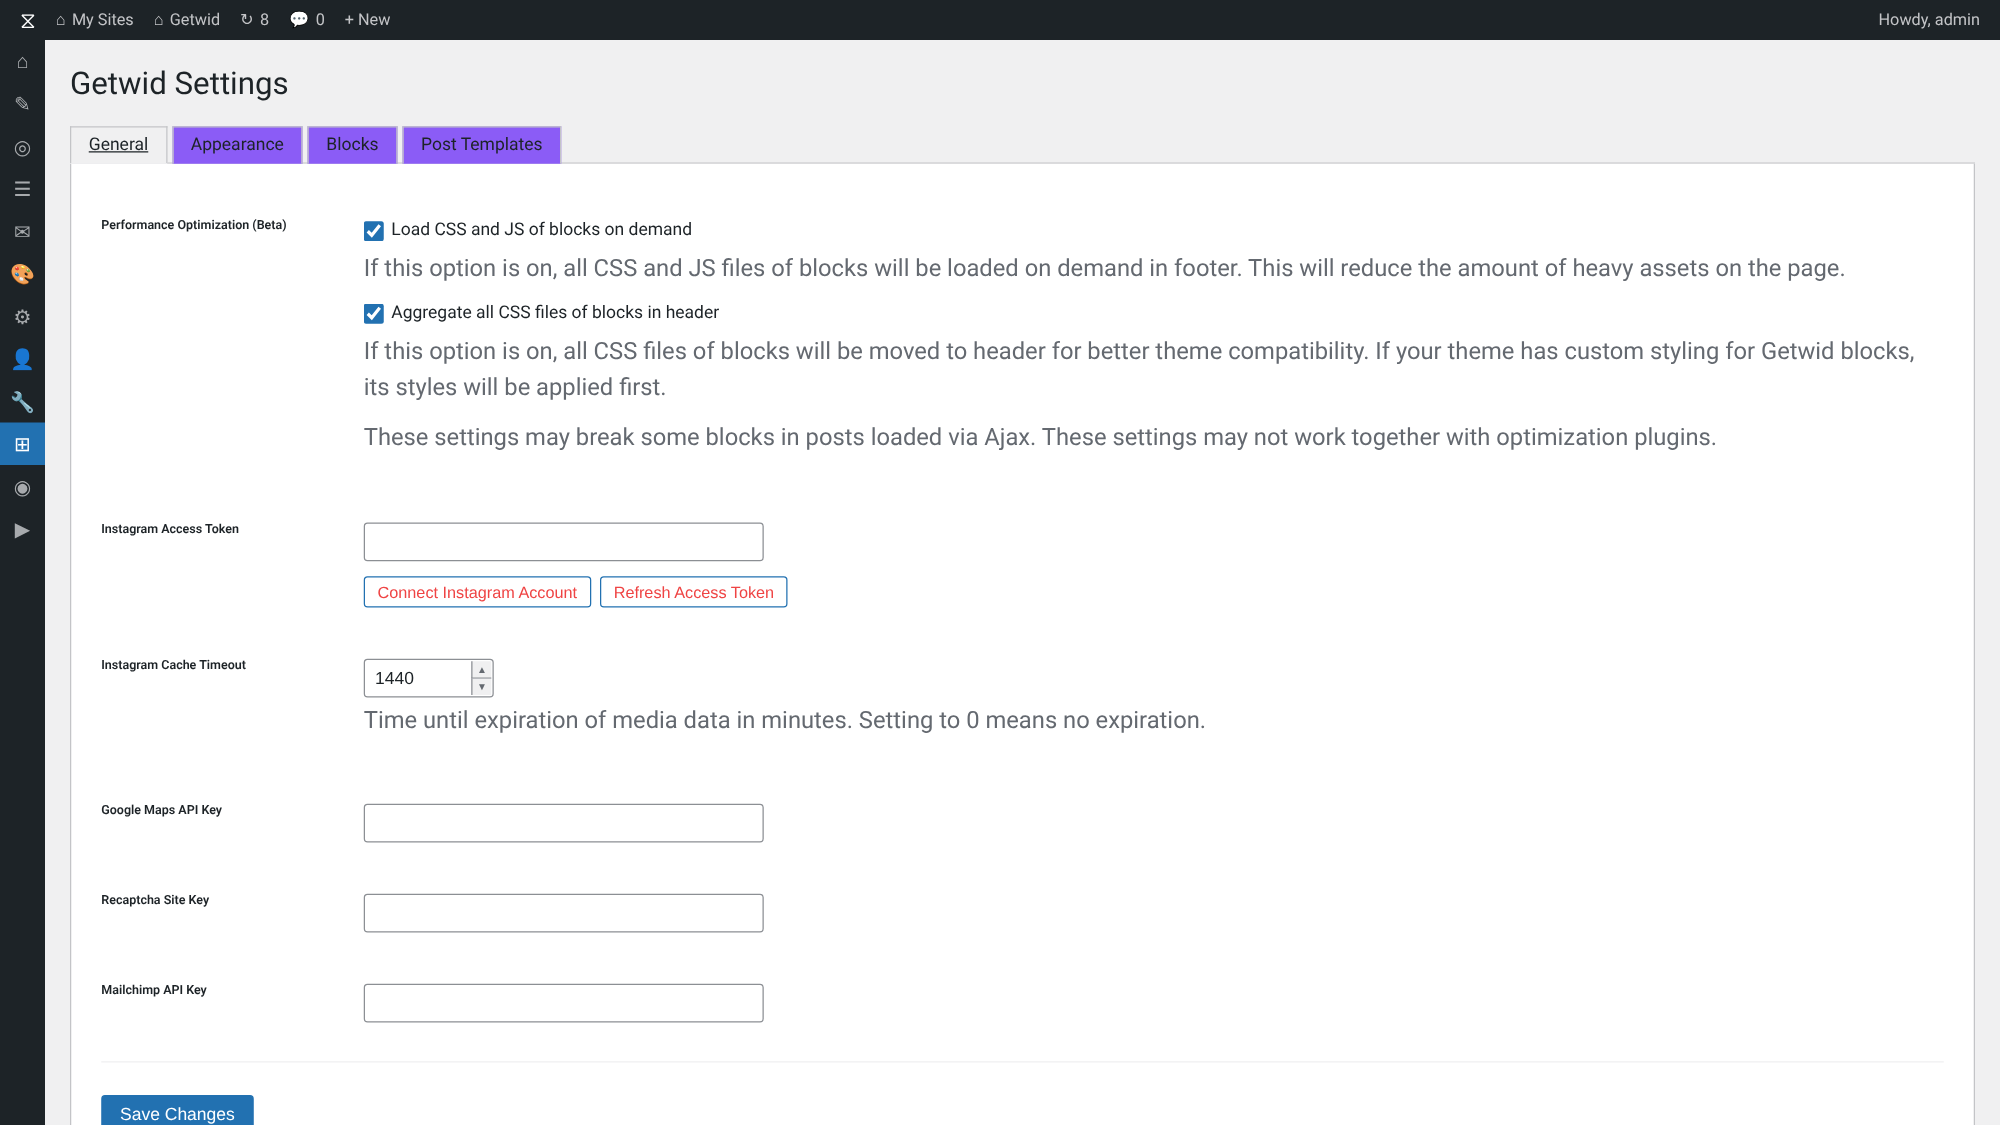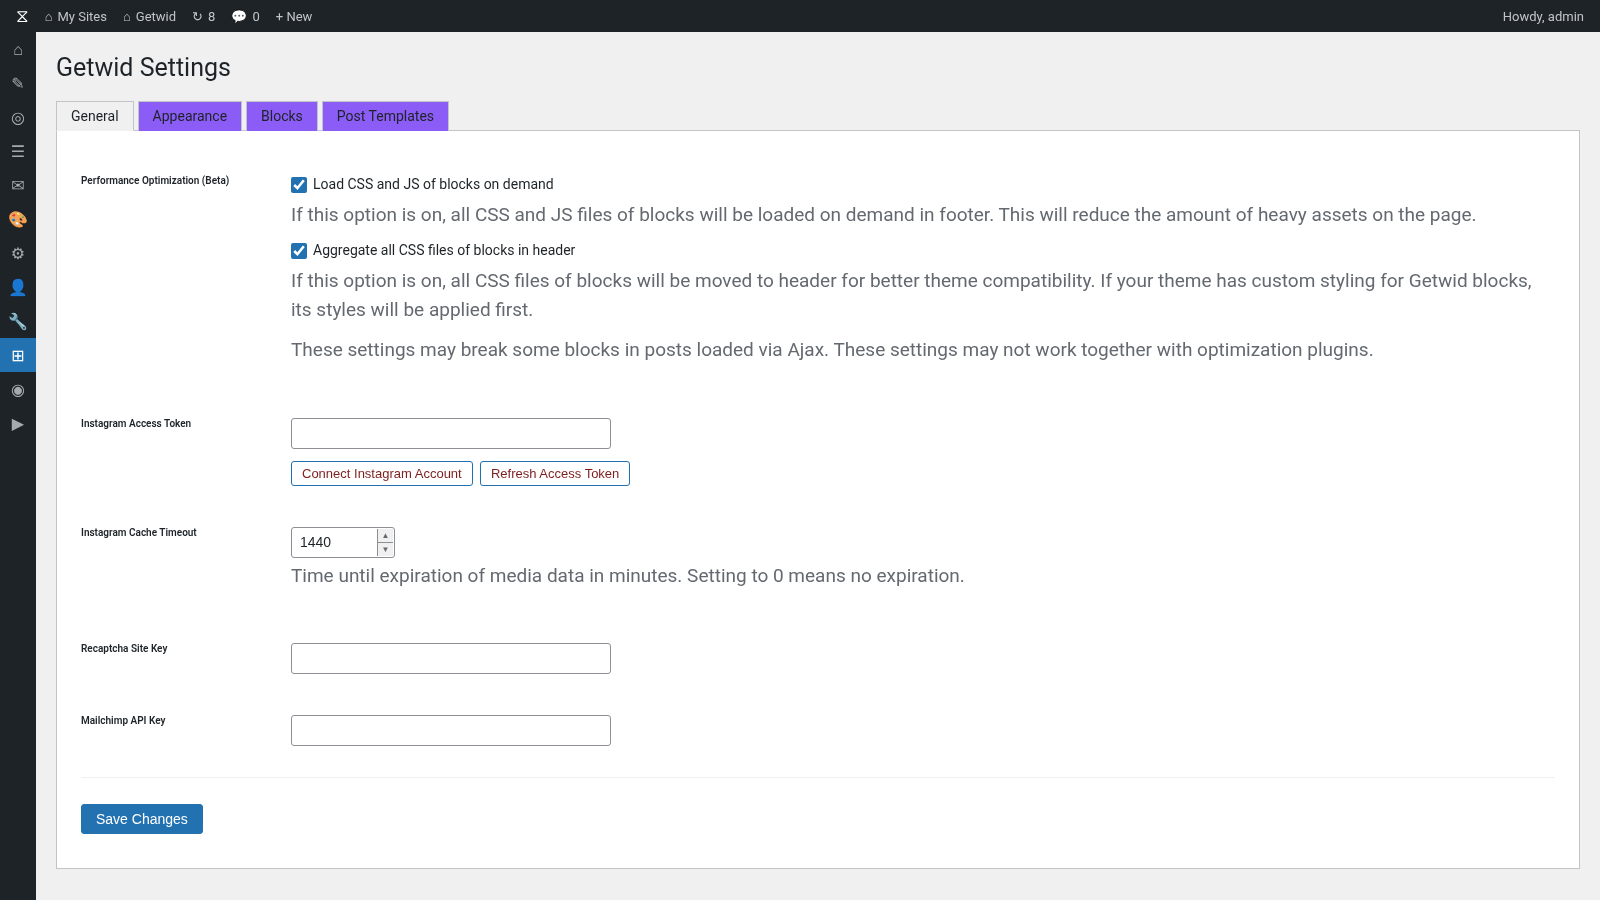--- a/index.html
+++ b/index.html
@@ -86,20 +86,21 @@
       color: #1d2327;
       margin-right: 4px;
       margin-bottom: -1px;
       text-decoration: none;
       display: inline-block;
     }
     .nav-tab.active {
       background: #f0f0f1;
       border-bottom: 1px solid #f0f0f1;
       color: #1d2327;
+      text-decoration: underline;
     }
 
     
     .settings-panel {
       background: #fff;
       border: 1px solid #c3c4c7;
       border-top: none;
       padding: 24px;
     }
 
@@ -162,21 +163,21 @@
     }
 
     .button {
       display: inline-block;
       padding: 4px 10px;
       border: 1px solid #2271b1;
       border-radius: 3px;
       cursor: pointer;
       font-size: 13px;
       background: #fff;
-      color: #7f1d1d;
+      color: #ef4444;
       text-decoration: none;
       margin-right: 4px;
       margin-top: 6px;
     }
 
     .button-primary {
       background: #2271b1;
       border-color: #2271b1;
       color: #fff;
       padding: 6px 14px;
@@ -344,20 +345,28 @@
                 <input type="number" value="1440" style="width: 104px; padding-right: 20px;">
                 <div class="number-spinners">
                   <button class="spinner-btn">▲</button>
                   <button class="spinner-btn">▼</button>
                 </div>
               </div>
               <p class="description">Time until expiration of media data in minutes. Setting to 0 means no expiration.</p>
             </td>
           </tr>
 
+          <tr>
+            <th>
+              <span>Google Maps API Key</span>
+            </th>
+            <td>
+              <input type="text" value="" style="">
+            </td>
+          </tr>
 
           <tr>
             <th>
               <span>Recaptcha Site Key</span>
             </th>
             <td>
               <input type="text" value="" style="">
             </td>
           </tr>
 

